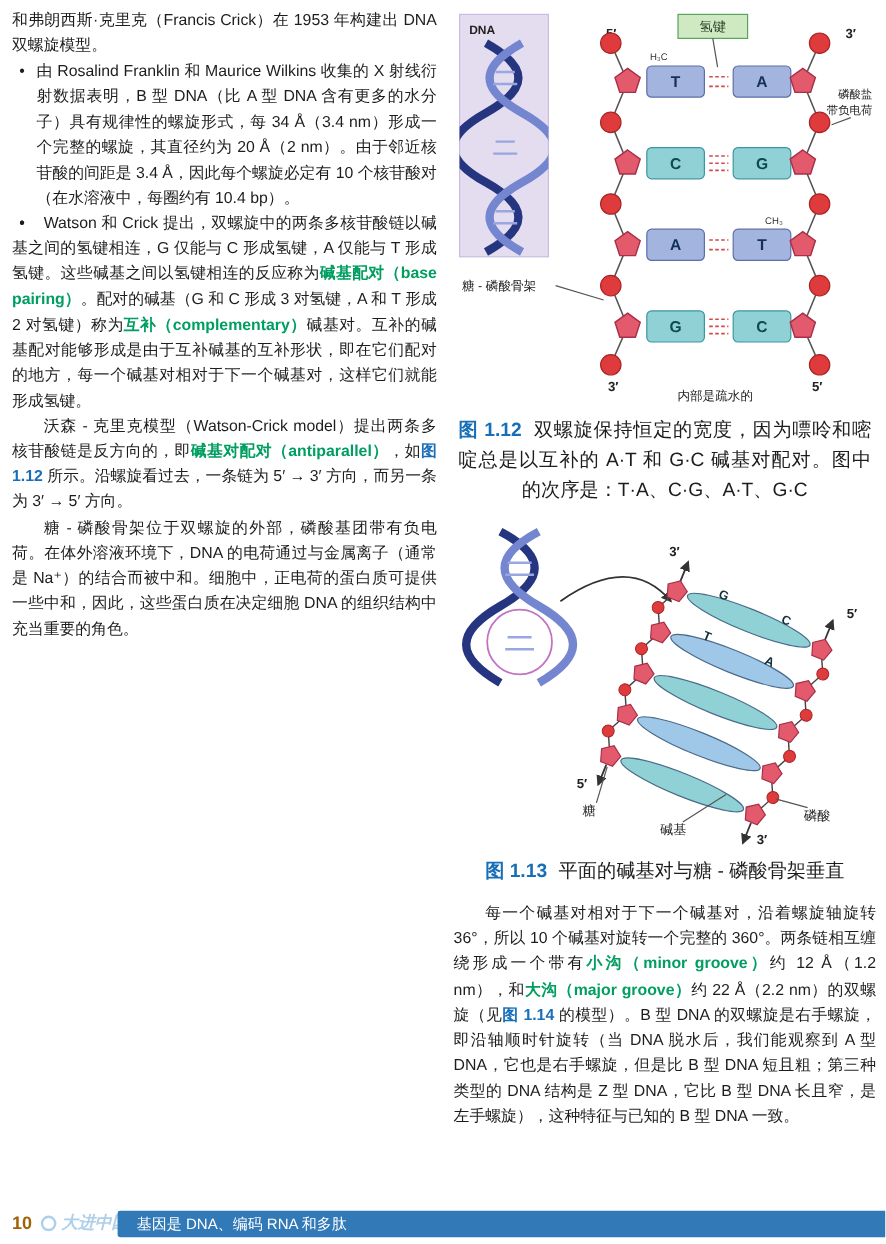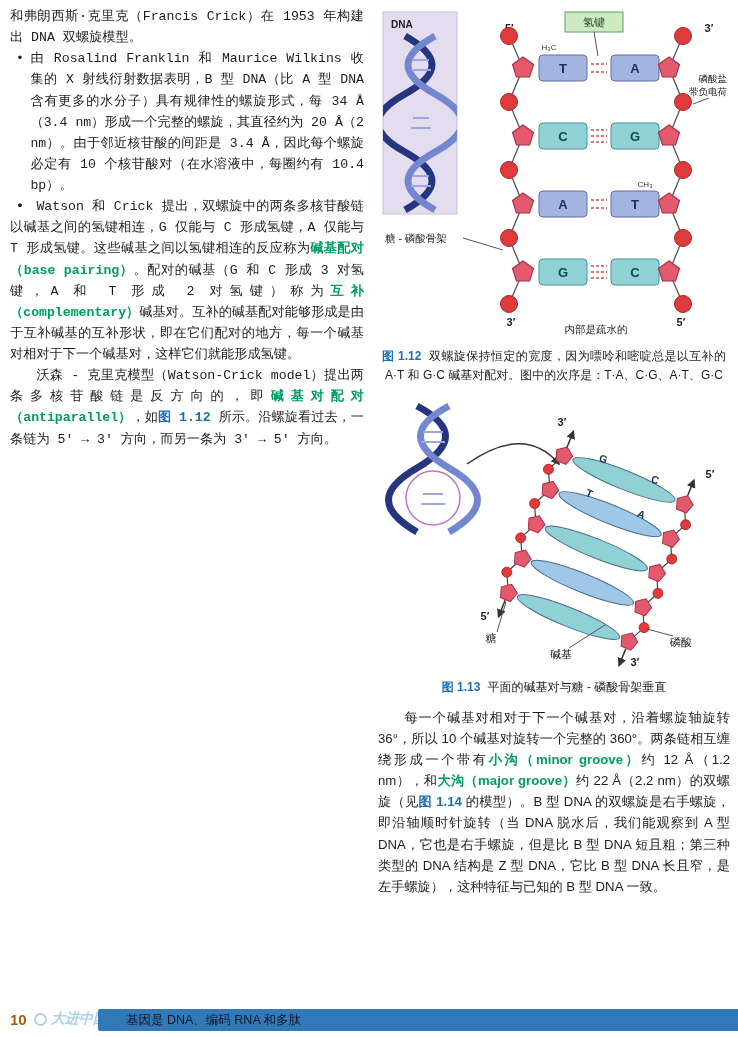--- a/index.html
+++ b/index.html
@@ -1,39 +1,39 @@
 <!DOCTYPE html>
 <html><head>
 <meta charset="utf-8">
 <style>
   html,body{margin:0;padding:0;background:#ffffff;}
   .page{
     position:relative;width:738px;height:1037px;background:#ffffff;overflow:hidden;
     font-family:"Liberation Sans","DejaVu Sans",sans-serif;color:#222;
   }
   .col{position:absolute;top:6px;}
-  .left-col{left:10px;width:354px;font-family:Liberation Mono, monospace;}
+  .left-col{left:10px;width:354px;}
   .right-col{left:378px;width:352px;}
   .para{font-size:13.2px;line-height:1.6;text-align:justify;margin:0;color:#1d1d1d;}
   .indent{text-indent:2em;}
   .bullet{position:relative;padding-left:1.55em;font-size:13.2px;line-height:1.6;text-align:justify;color:#1d1d1d;}
   .dot{position:absolute;left:.45em;top:0;}
   .kw{color:#009e60;font-weight:bold;}
   .figref{color:#186fb8;font-weight:bold;}
   .fig{display:block;margin:0 auto;}
-  .caption{font-size:12px;line-height:1.55;text-align:justify;text-align-last:center;color:#1d1d1d;
+  .caption{font-size:16px;line-height:1.55;text-align:justify;text-align-last:center;color:#1d1d1d;
     padding:0 4px;margin:6px 0 10px 0;}
   .caption .figlabel{color:#186fb8;font-weight:bold;margin-right:.6em;}
   .footer{position:absolute;left:0;right:0;bottom:6px;height:24px;}
   .pagenum{position:absolute;left:10px;bottom:3px;font-weight:bold;font-size:15px;color:#a16207;}
   .watermark{position:absolute;left:34px;bottom:3px;display:flex;align-items:center;gap:4px;
     color:#aecfe9;font-style:italic;font-weight:bold;font-size:14px;}
   .wm-icon{display:inline-block;width:13px;height:13px;border:2px solid #aecfe9;border-radius:50%;box-sizing:border-box;}
   .footer-band{position:absolute;left:98px;right:0;bottom:0;height:22px;background:#3279b7;
-    color:#0f172a;font-size:12.5px;line-height:22px;padding-left:28px;border-radius:2px 0 0 2px;}
+    color:#ffffff;font-size:12.5px;line-height:22px;padding-left:16px;border-radius:2px 0 0 2px;}
   svg text{font-family:"Liberation Sans","DejaVu Sans",sans-serif;}
 </style>
 </head>
 <body>
 
 <div class="page">
 
   <div class="col left-col">
 
     <p class="para">和弗朗西斯·克里克（Francis Crick）在 1953 年构建出 DNA 双螺旋模型。</p>
@@ -48,20 +48,21 @@
     </div>
 
     <div class="bullet">
       <span class="dot">•</span>
     </div>
 
     <p class="para indent"><span>Watson 和 Crick 提出，双螺旋中的两条多核苷酸链以碱基之间的氢键相连，G 仅能与 C 形成氢键，A 仅能与 T 形成氢键。这些碱基之间以氢键相连的反应称为</span><span class="kw">碱基配对（base pairing）</span><span>。配对的碱基（G 和 C 形成 3 对氢键，A 和 T 形成 2 对氢键）称为</span><span class="kw">互补（complementary）</span><span>碱基对。互补的碱基配对能够形成是由于互补碱基的互补形状，即在它们配对的地方，每一个碱基对相对于下一个碱基对，这样它们就能形成氢键。</span></p>
 
     <p class="para indent"><span>沃森 - 克里克模型（Watson-Crick model）提出两条多核苷酸链是反方向的，即</span><span class="kw">碱基对配对（antiparallel）</span><span>，如</span><span class="figref">图 1.12</span><span> 所示。沿螺旋看过去，一条链为 5′ → 3′ 方向，而另一条为 3′ → 5′ 方向。</span></p>
 
+    <p class="para indent">糖 - 磷酸骨架位于双螺旋的外部，磷酸基团带有负电荷。在体外溶液环境下，DNA 的电荷通过与金属离子（通常是 Na⁺）的结合而被中和。细胞中，正电荷的蛋白质可提供一些中和，因此，这些蛋白质在决定细胞 DNA 的组织结构中充当重要的角色。</p>
 
 
   </div>
 
   <div class="col right-col">
 
     <svg class="fig" width="350" height="335" viewBox="0 0 350 335">
       <defs>
         <g id="sugar12">
             <polygon points="0,-11 10.5,-3.4 6.5,9 -6.5,9 -10.5,-3.4" fill="#e45a6d" stroke="#a82f47" stroke-width="1.2"></polygon>

